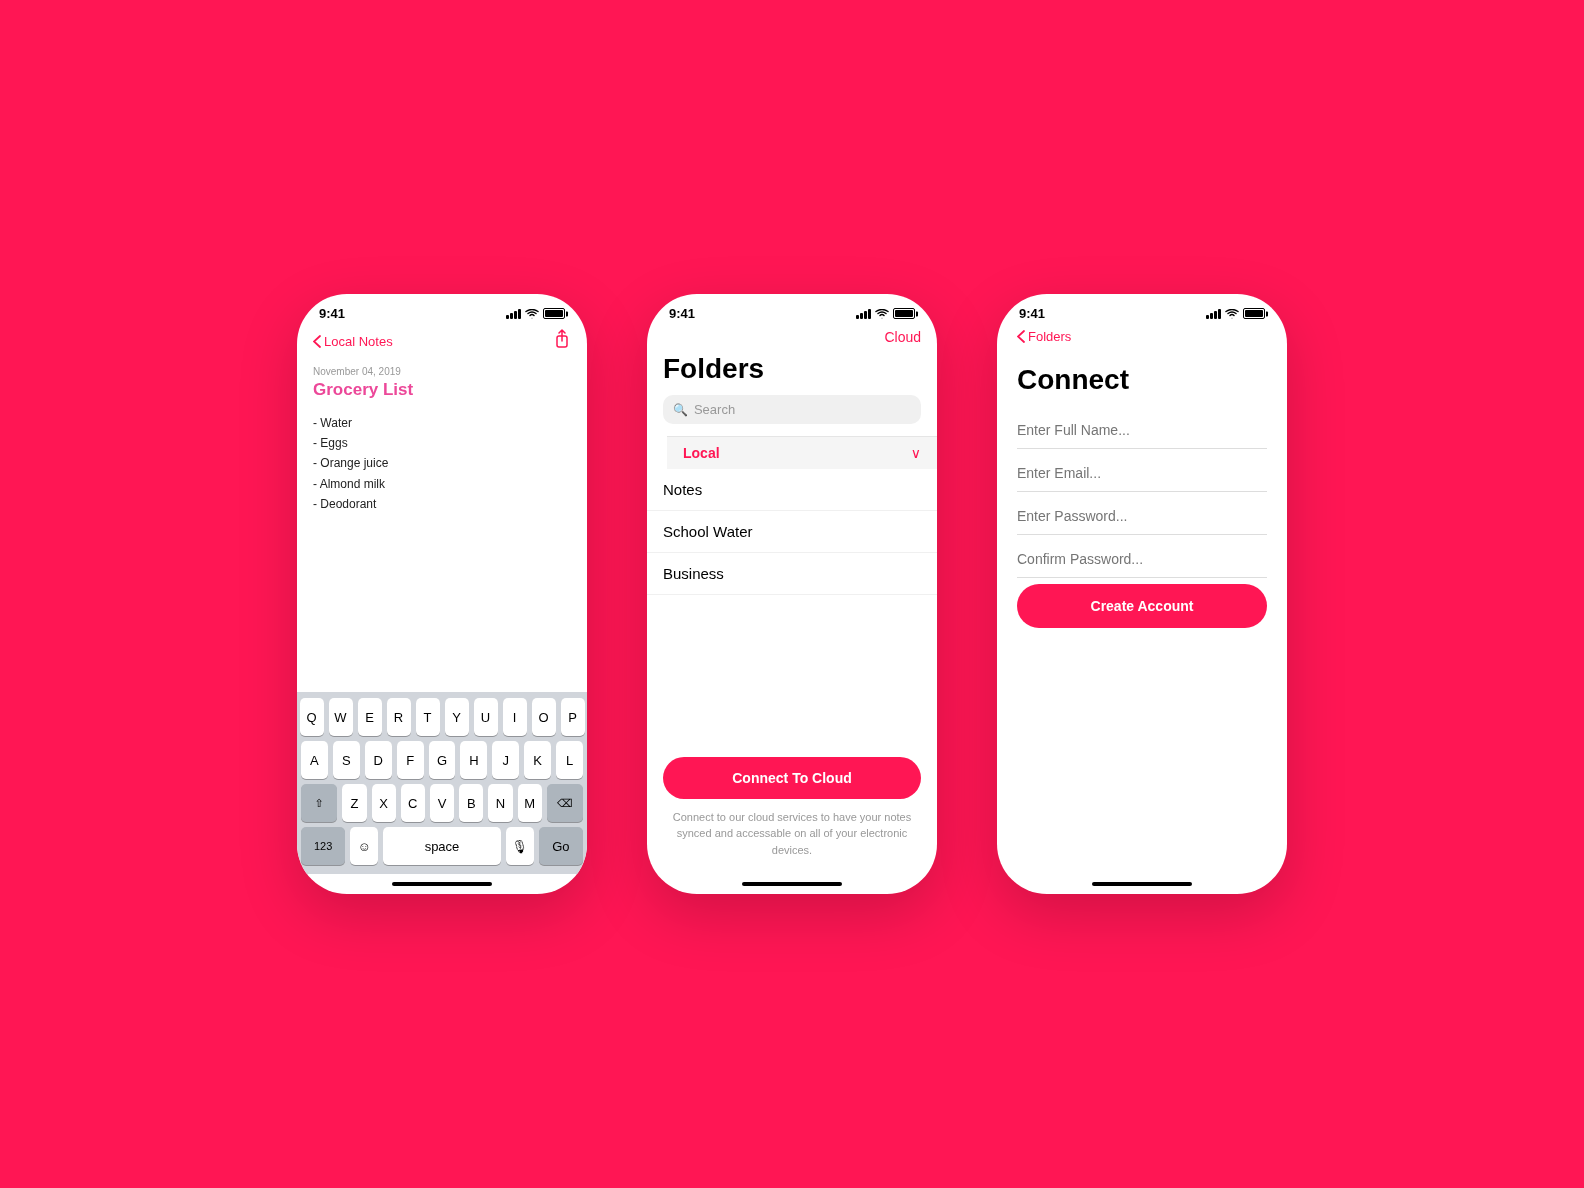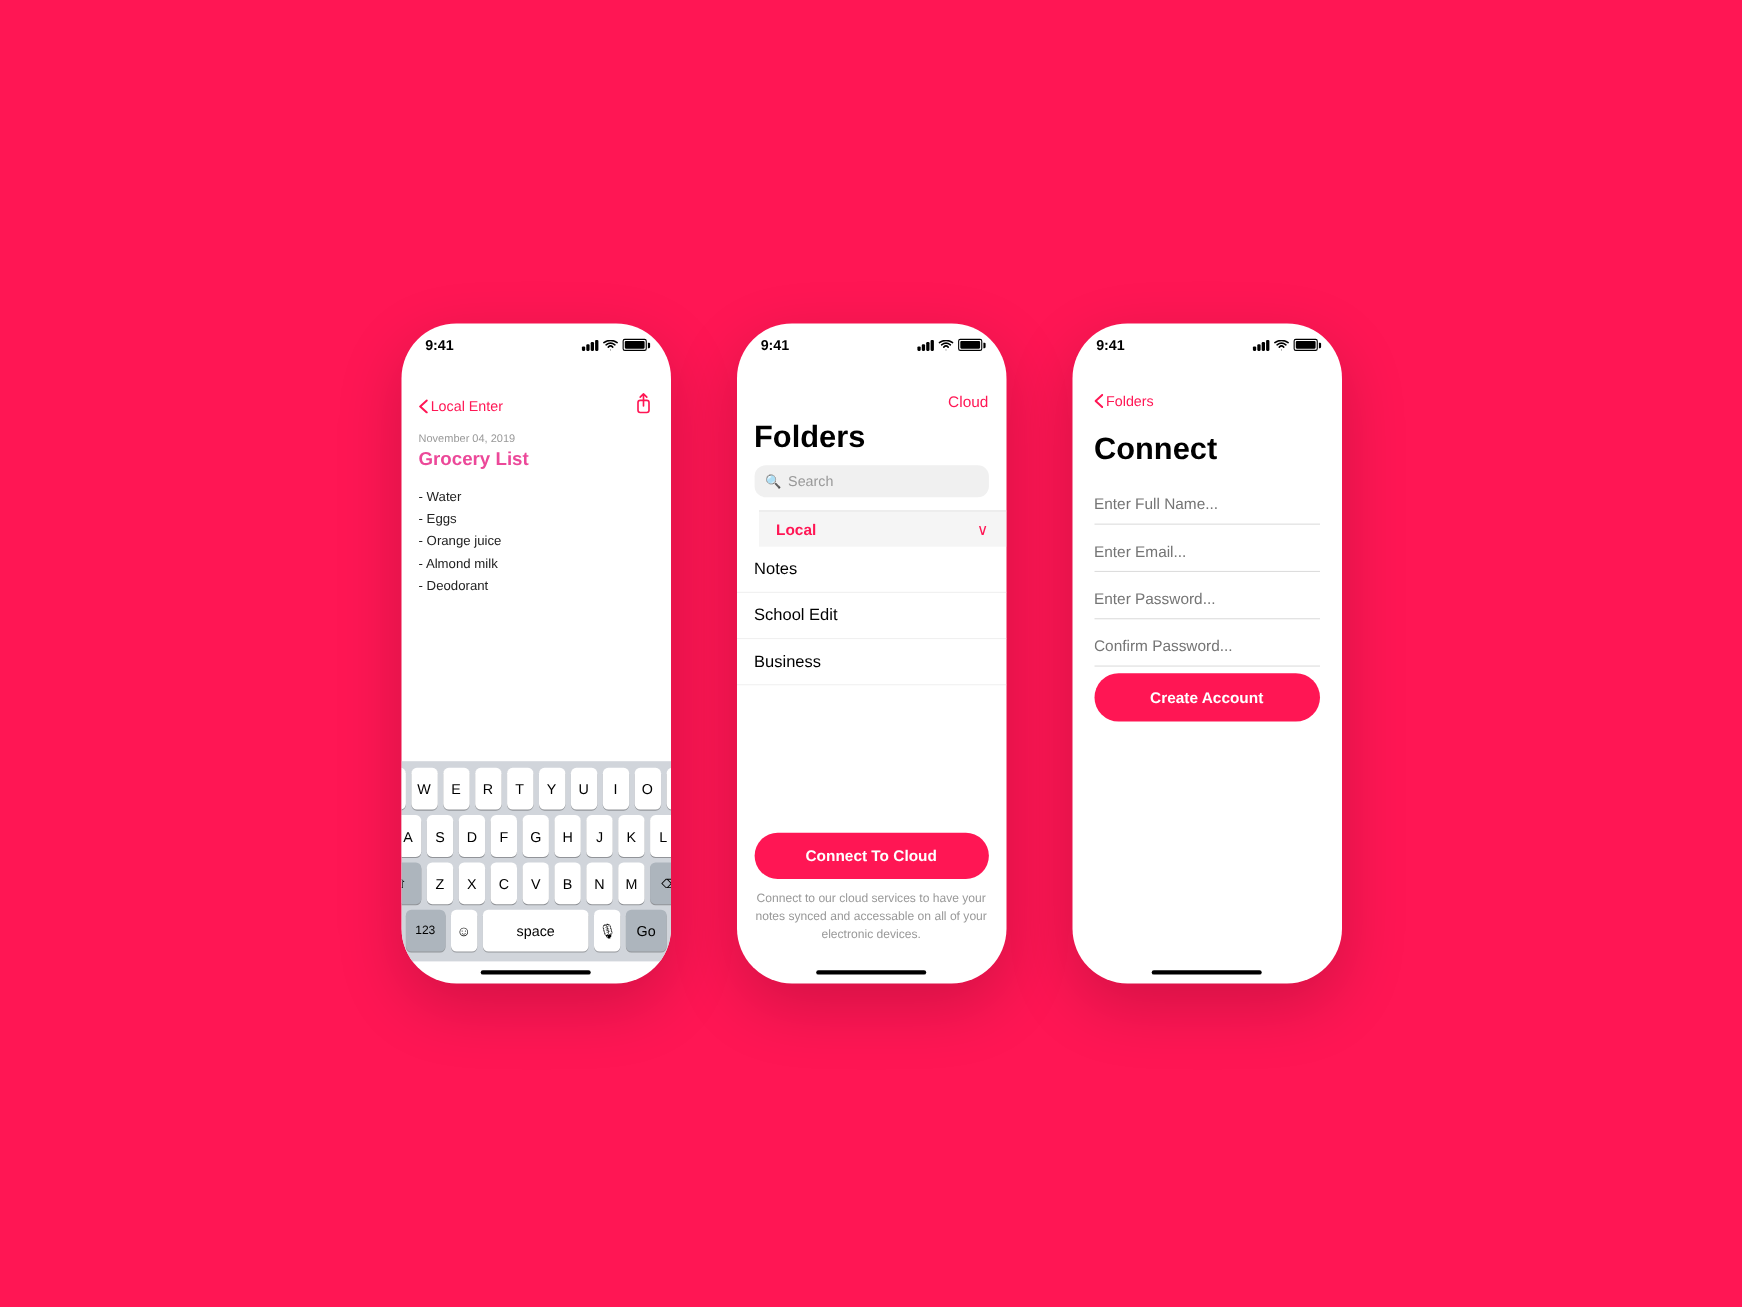--- a/index.html
+++ b/index.html
@@ -10,28 +10,27 @@
       display: flex;
       align-items: center;
       justify-content: center;
       gap: 60px;
       font-family: -apple-system, BlinkMacSystemFont, 'SF Pro Text', 'Helvetica Neue', sans-serif;
     }
 
     .phone {
       background: #fff;
       border-radius: 50px;
-      width: 245px;
+      width: 290px;
       height: 600px;
       box-shadow: 0 20px 60px rgba(0,0,0,0.18);
       overflow: hidden;
       display: flex;
       flex-direction: column;
       position: relative;
-      gap: 28px;
     }
 
     
     .status-bar {
       display: flex;
       justify-content: space-between;
       align-items: center;
       padding: 12px 22px 4px 22px;
       flex-shrink: 0;
     }
@@ -338,21 +337,21 @@
       </div>
     </div>
   </div>
 
   <div class="phone1-content">
     <div class="nav-bar">
       <div class="nav-back">
         <svg width="8" height="13" viewBox="0 0 8 13">
           <path d="M7 1 L1 6.5 L7 12" stroke="#FF1654" stroke-width="1.8" fill="none" stroke-linecap="round"></path>
         </svg>
-        <span>Local Enter</span>
+        <span>Local Notes</span>
       </div>
       <span class="share-icon">
         <svg width="18" height="20" viewBox="0 0 18 20" fill="none">
           <rect x="4" y="7" width="10" height="11" rx="2" stroke="#FF1654" stroke-width="1.5"></rect>
           <path d="M9 1 L9 12 M6 4 L9 1 L12 4" stroke="#FF1654" stroke-width="1.5" stroke-linecap="round" stroke-linejoin="round"></path>
         </svg>
       </span>
     </div>
     <div class="note-header">
       <div class="note-date">November 04, 2019</div>
@@ -444,21 +443,21 @@
     <div class="folders-title">Folders</div>
     <div class="search-bar">
       <span class="search-icon-small">🔍</span>
       <span class="search-placeholder">Search</span>
     </div>
     <div class="section-header">
       <span class="section-label">Local</span>
       <span class="chevron-down">∨</span>
     </div>
     <div class="folder-item">Notes</div>
-    <div class="folder-item">School Edit</div>
+    <div class="folder-item">School Water</div>
     <div class="folder-item">Business</div>
 
     <div class="connect-section">
       <button class="connect-btn">Connect To Cloud</button>
       <p class="connect-desc">Connect to our cloud services to have your notes synced and accessable on all of your electronic devices.</p>
     </div>
     <div class="home-indicator">
       <div class="home-bar"></div>
     </div>
   </div>

